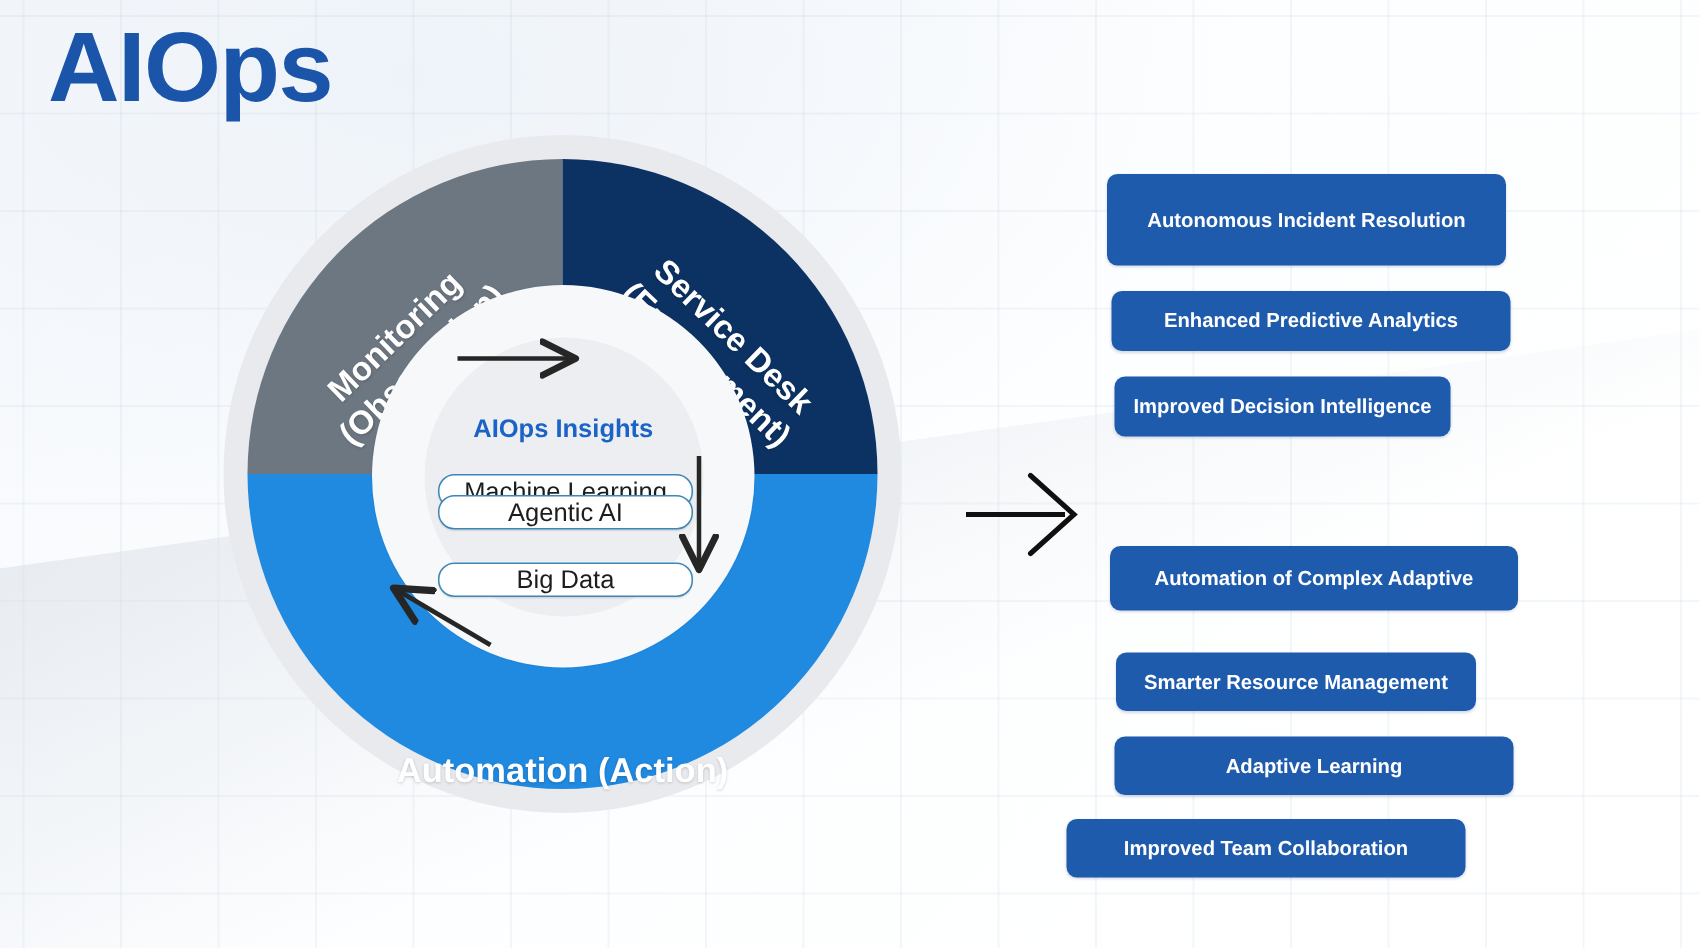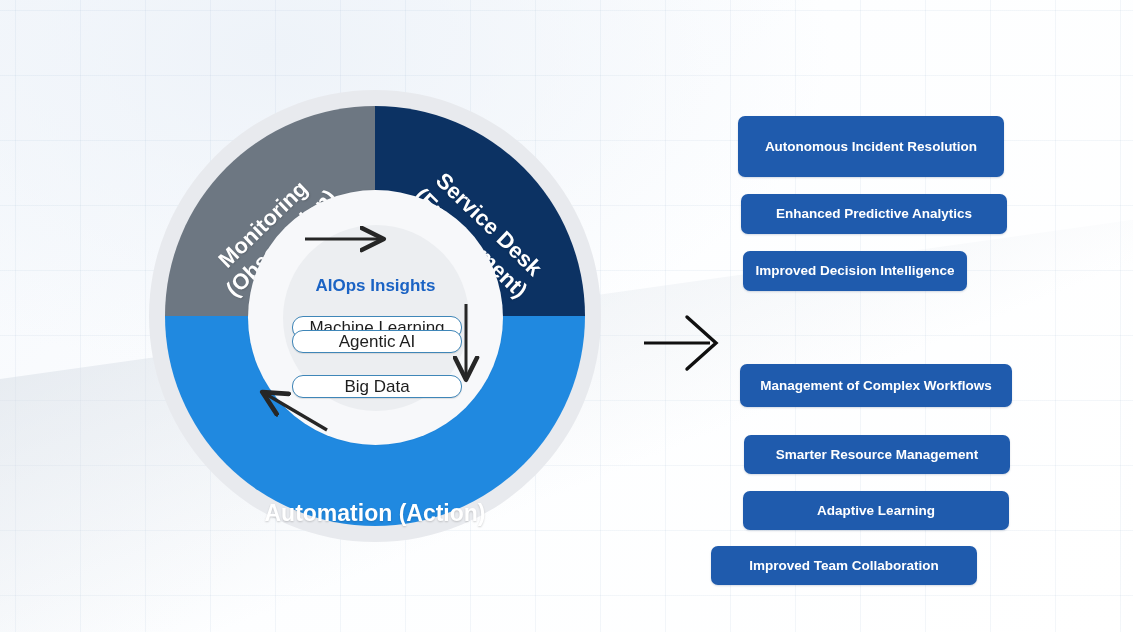--- a/index.html
+++ b/index.html
@@ -190,20 +190,21 @@
 </style>
 </head>
 <body>
 
 <div id="canvas">
 
   <div id="bg-wash"></div>
   <div id="bg-grid"></div>
   <div id="bg-diag"></div>
 
+  <div id="title">AIOps</div>
 
   <div id="donut-wrap">
 
     <div id="donut-halo"></div>
 
     <svg id="donut-svg" width="470" height="490" viewBox="0 0 470 490">
 
       <path d="M 235 236 L 25 236 A 210 210 0 0 1 235 26 Z" fill="#6d7782"></path>
 
       <path d="M 235 236 L 235 26 A 210 210 0 0 1 445 236 Z" fill="#0c3263"></path>
@@ -246,21 +247,21 @@
     <path d="M47 7 L76 33 L47 59" fill="none" stroke="#101010" stroke-width="3.4" stroke-linecap="round" stroke-linejoin="miter"></path>
   </svg>
 
   <div class="benefit-box" style="left:738px; top:116px; width:266px; height:61px;">Autonomous Incident Resolution</div>
 
   <div class="benefit-box" style="left:741px; top:194px; width:266px; height:40px;">Enhanced Predictive Analytics</div>
 
   <div class="benefit-box" style="left:743px; top:251px; width:224px; height:40px;">Improved Decision Intelligence</div>
 
 
-  <div class="benefit-box" style="left:740px; top:364px; width:272px; height:43px;">Management of Complex Workflows</div>
-
-  <div class="benefit-box" style="left:744px; top:435px; width:266px; height:39px;">Smarter Resource Management</div>
+  <div class="benefit-box" style="left:740px; top:364px; width:272px; height:43px;">Automation of Complex Adaptive</div>
+
+  <div class="benefit-box" style="left:744px; top:435px; width:240px; height:39px;">Smarter Resource Management</div>
 
   <div class="benefit-box" style="left:743px; top:491px; width:266px; height:39px;">Adaptive Learning</div>
 
   <div class="benefit-box" style="left:711px; top:546px; width:266px; height:39px;">Improved Team Collaboration</div>
 
 </div>
 
 </body></html>

